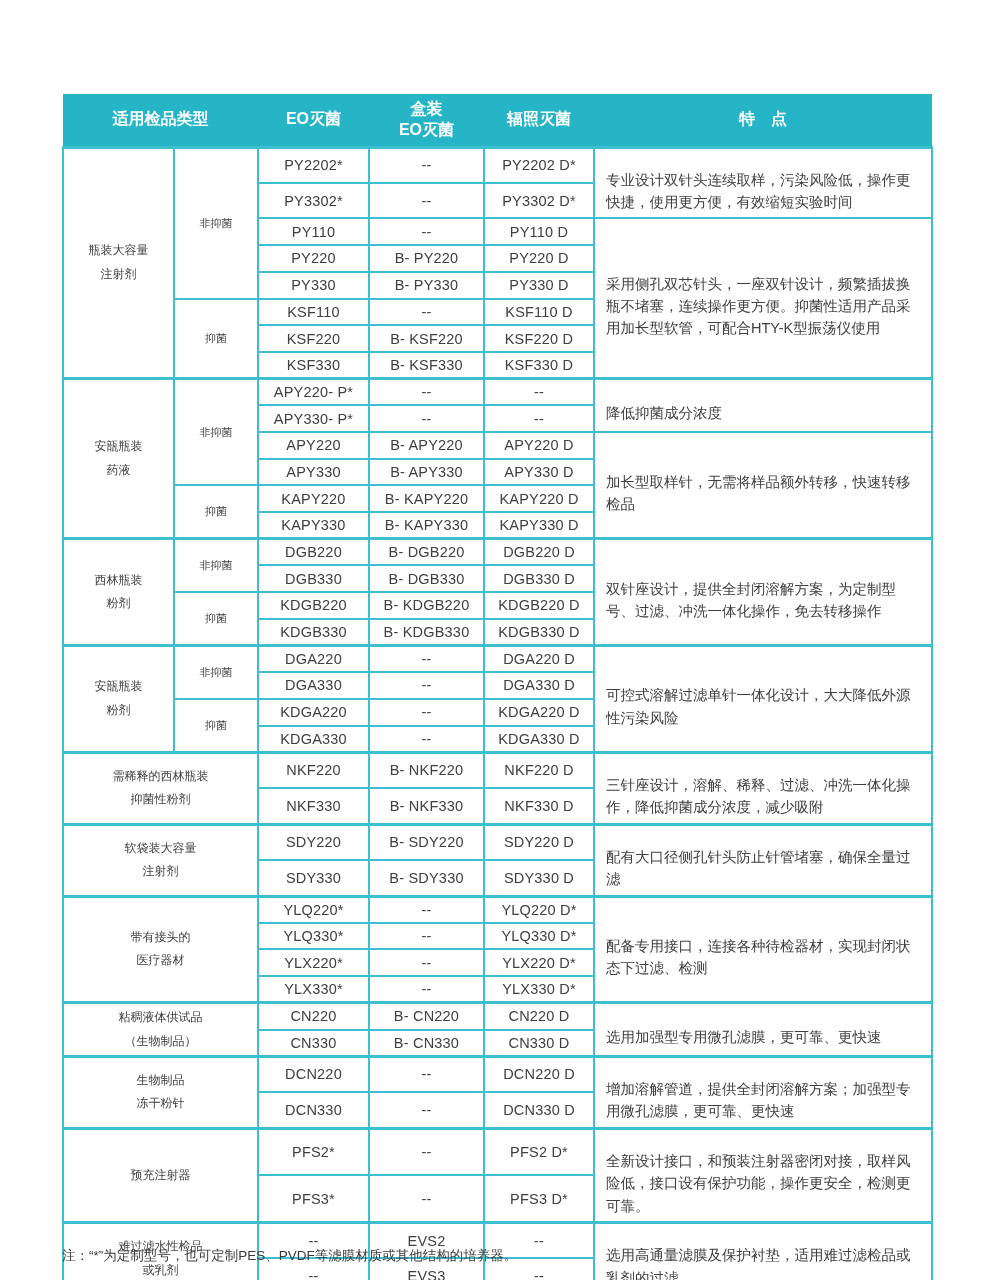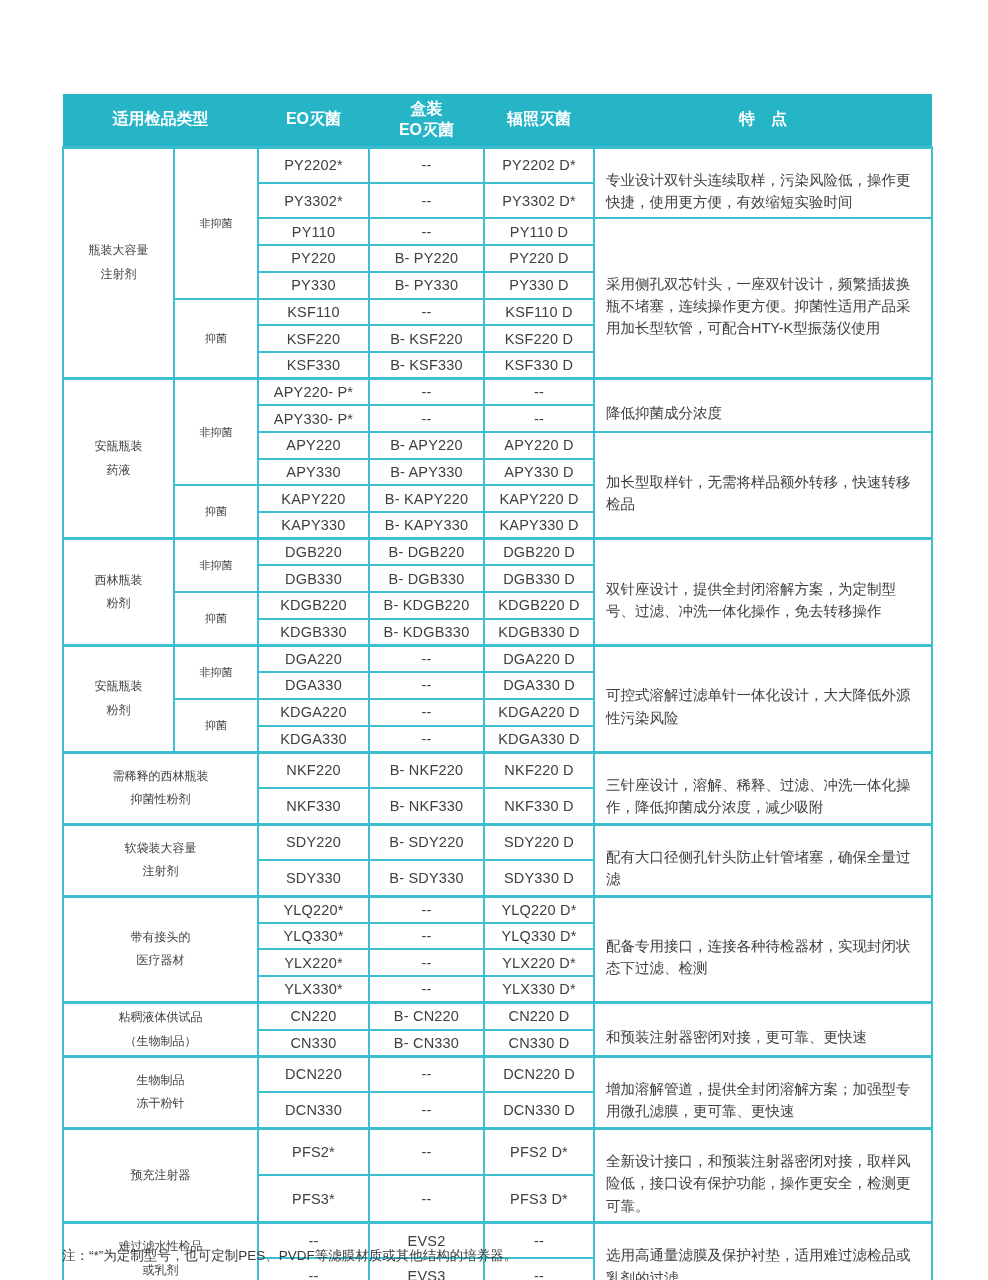--- a/index.html
+++ b/index.html
@@ -260,21 +260,21 @@
         <tr>
           <td class="model">YLX330*</td>
           <td class="model">--</td>
           <td class="model">YLX330 D*</td>
         </tr>
         <tr class="block-start">
           <td class="category" rowspan="2" colspan="2">粘稠液体供试品<br>（生物制品）</td>
           <td class="model">CN220</td>
           <td class="model">B- CN220</td>
           <td class="model">CN220 D</td>
-          <td class="feature" rowspan="2">和预装注射器密闭对接，更可靠、更快速</td>
+          <td class="feature" rowspan="2">选用加强型专用微孔滤膜，更可靠、更快速</td>
         </tr>
         <tr>
           <td class="model">CN330</td>
           <td class="model">B- CN330</td>
           <td class="model">CN330 D</td>
         </tr>
         <tr class="block-start">
           <td class="category" rowspan="2" colspan="2">生物制品<br>冻干粉针</td>
           <td class="model">DCN220</td>
           <td class="model">--</td>

